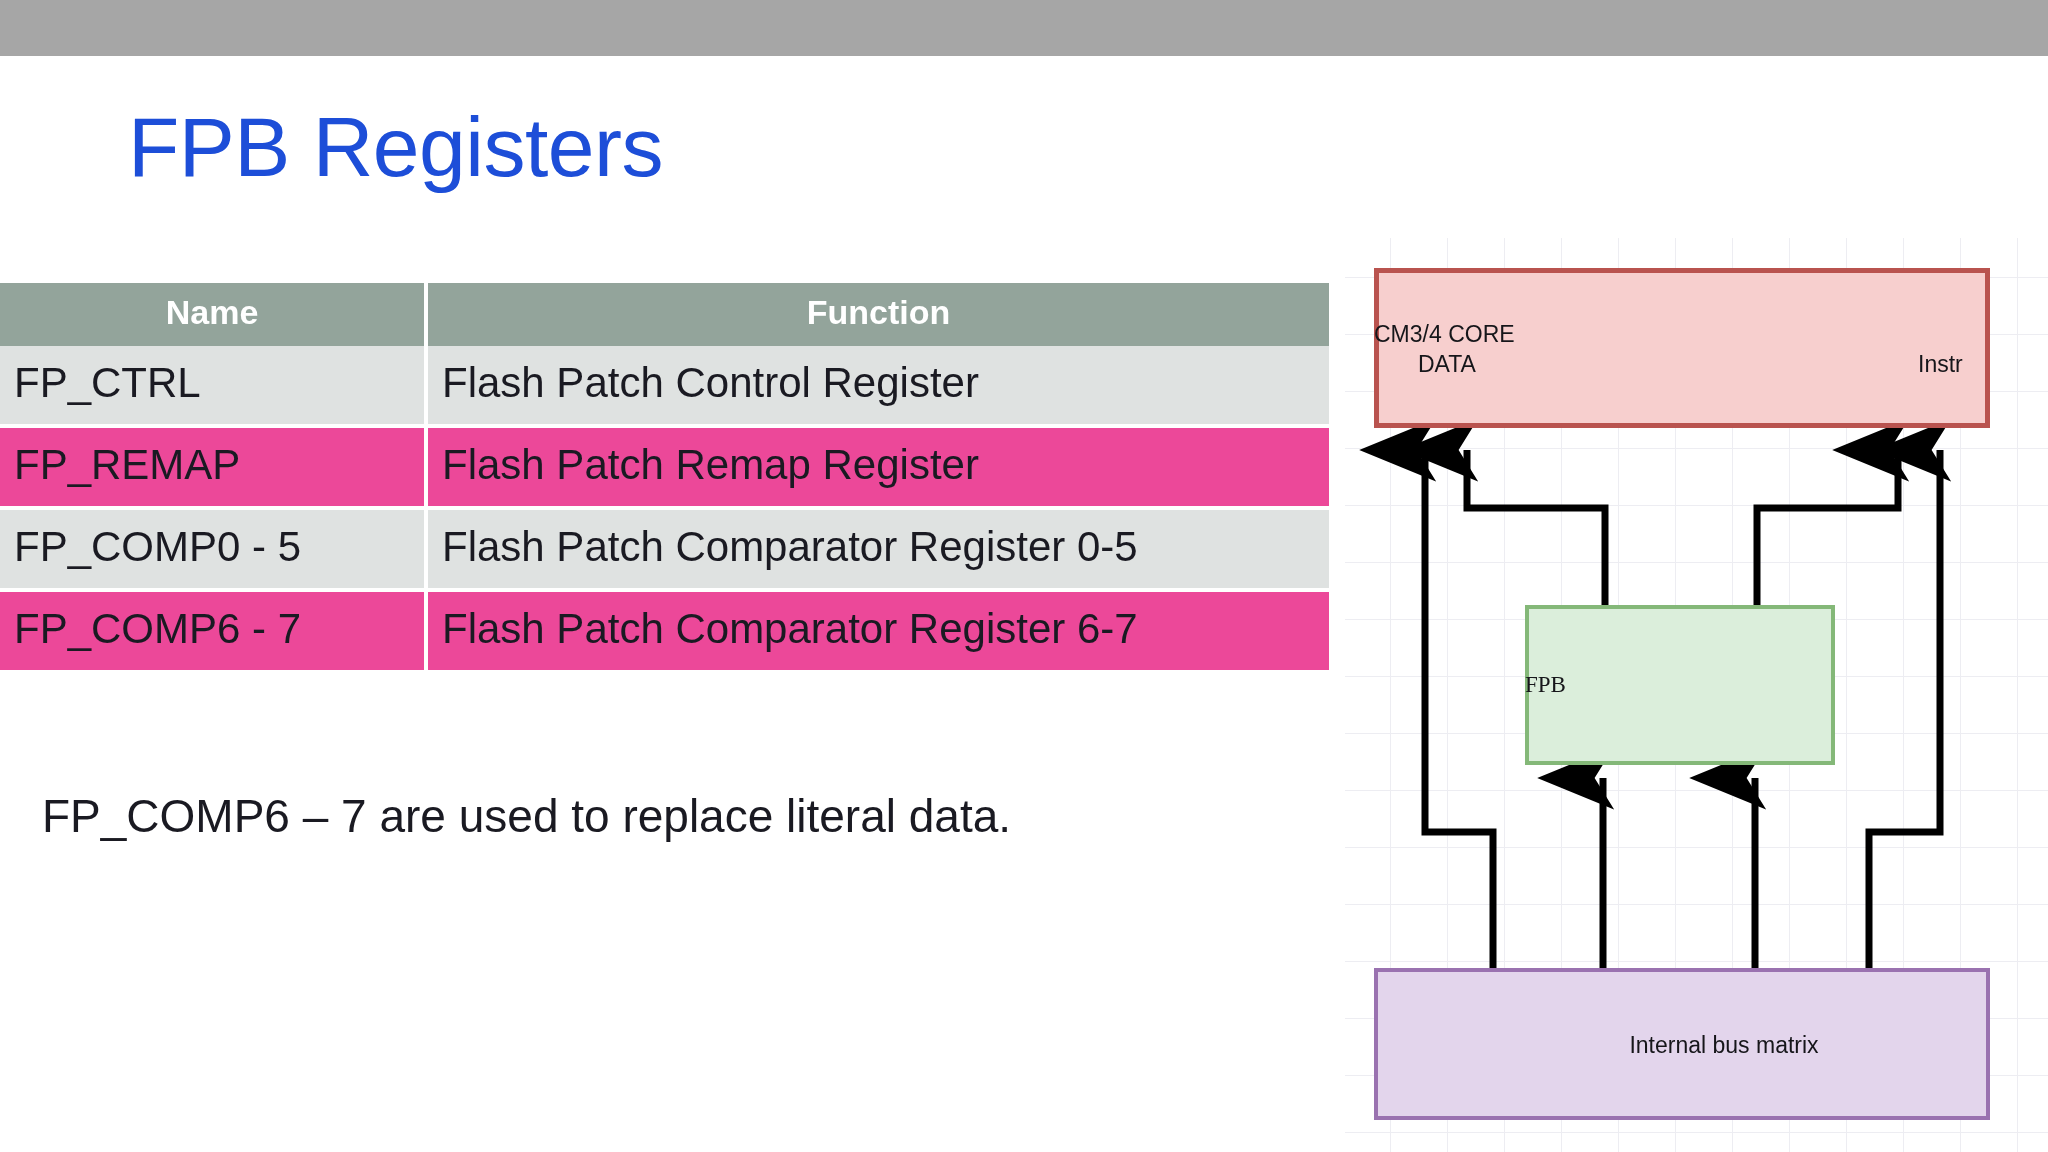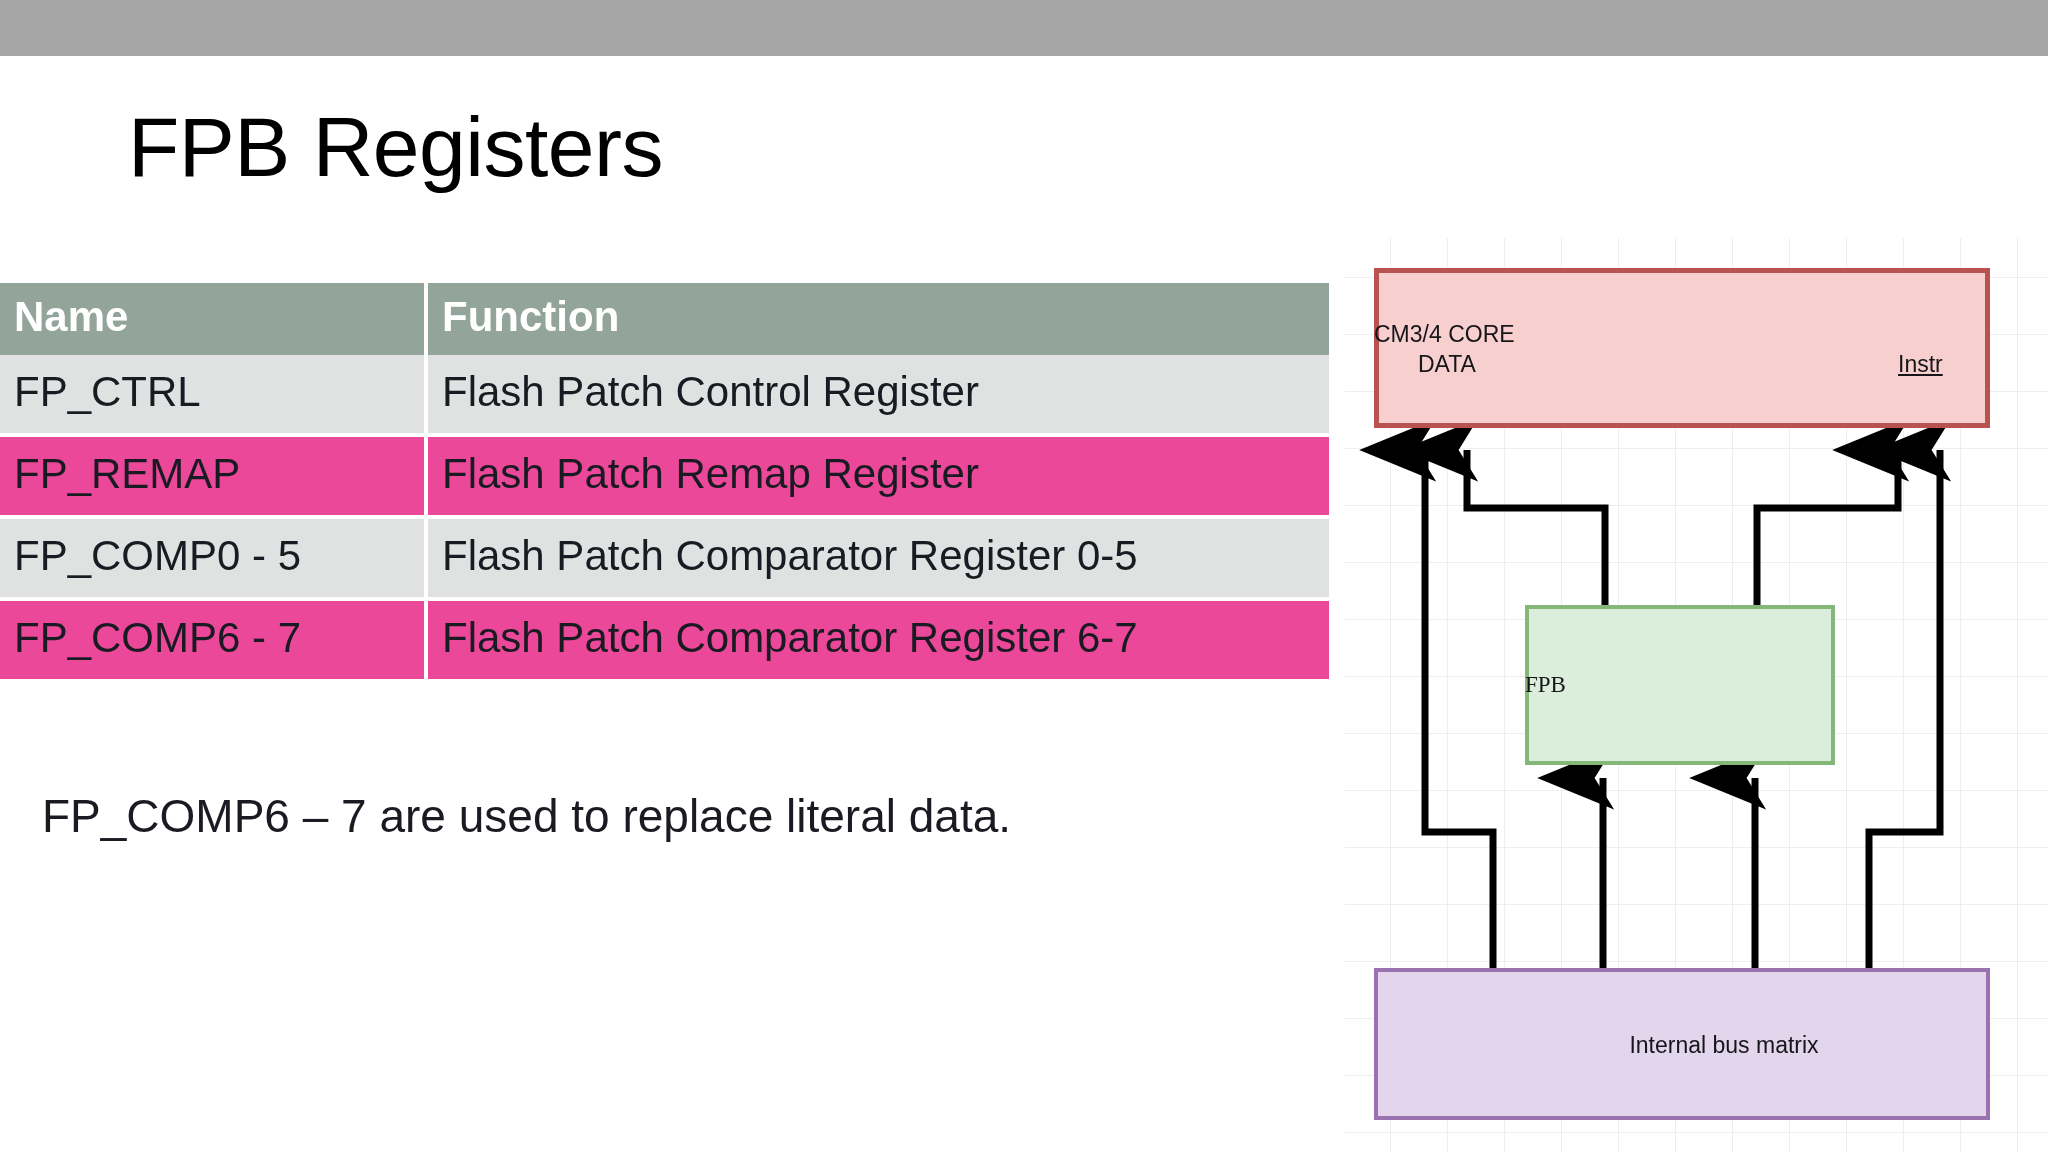--- a/index.html
+++ b/index.html
@@ -27,44 +27,44 @@
   }
 
   
   #slide-title {
     position: absolute;
     left: 128px;
     top: 99px;
     font-size: 84px;
     line-height: 96px;
     letter-spacing: -0.5px;
-    color: #000000;
+    color: #1d4ed8;
     font-weight: 400;
     white-space: nowrap;
   }
 
   
   #registers-table {
     position: absolute;
     left: 0px;
     top: 283px;
     width: 1329px;
     border-collapse: separate;
     border-spacing: 0;
     table-layout: fixed;
   }
   #registers-table col.col-name     { width: 428px; }
   #registers-table col.col-function { width: 901px; }
 
   #registers-table th {
     background: #93a49b;
     color: #ffffff;
-    font-size: 42px;
+    font-size: 34px;
     font-weight: bold;
-    text-align: left;
+    text-align: center;
     padding: 10px 14px 14px 14px;
     height: 62px;
     vertical-align: middle;
     border-right: 4px solid #ffffff;
     box-sizing: border-box;
   }
   #registers-table th:last-child { border-right: none; }
 
   #registers-table td {
     font-size: 42px;
@@ -131,21 +131,21 @@
     white-space: nowrap;
   }
 
   #block-core {
     left: 29px; top: 30px; width: 616px; height: 160px;
     background: #f7cfce;
     border: 5px solid #b9534f;
   }
   #core-title   { left: 29px; top: 30px; width: 556px; text-align: left; top: 83px; }
   #core-data    { left: 73px;  top: 113px; }
-  #core-instr   { left: 553px; top: 113px; text-decoration: underline; }
+  #core-instr   { left: 573px; top: 113px; }
 
   #block-fpb {
     left: 180px; top: 367px; width: 310px; height: 160px;
     background: #dbeedb;
     border: 4px solid #84b878;
   }
   #fpb-title { left: 180px; top: 367px; width: 310px; text-align: left; top: 434px; font-family: Liberation Serif, serif; }
 
   #block-bus {
     left: 29px; top: 730px; width: 616px; height: 152px;

